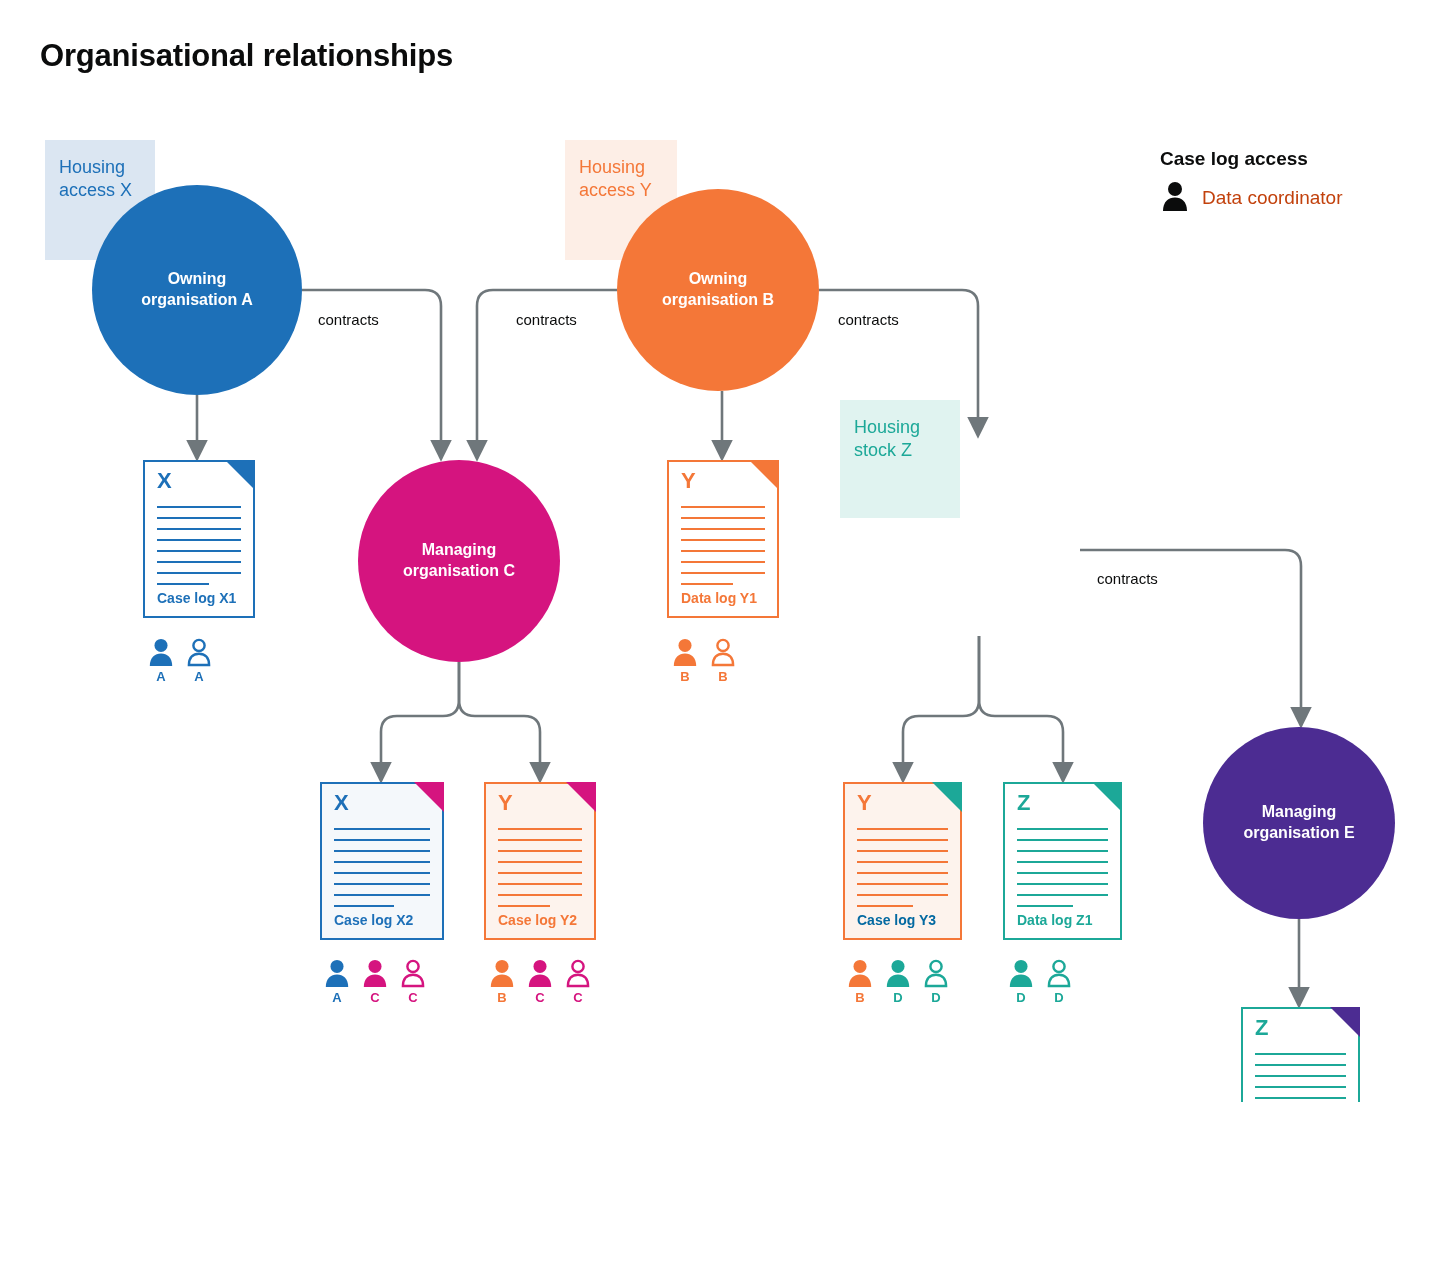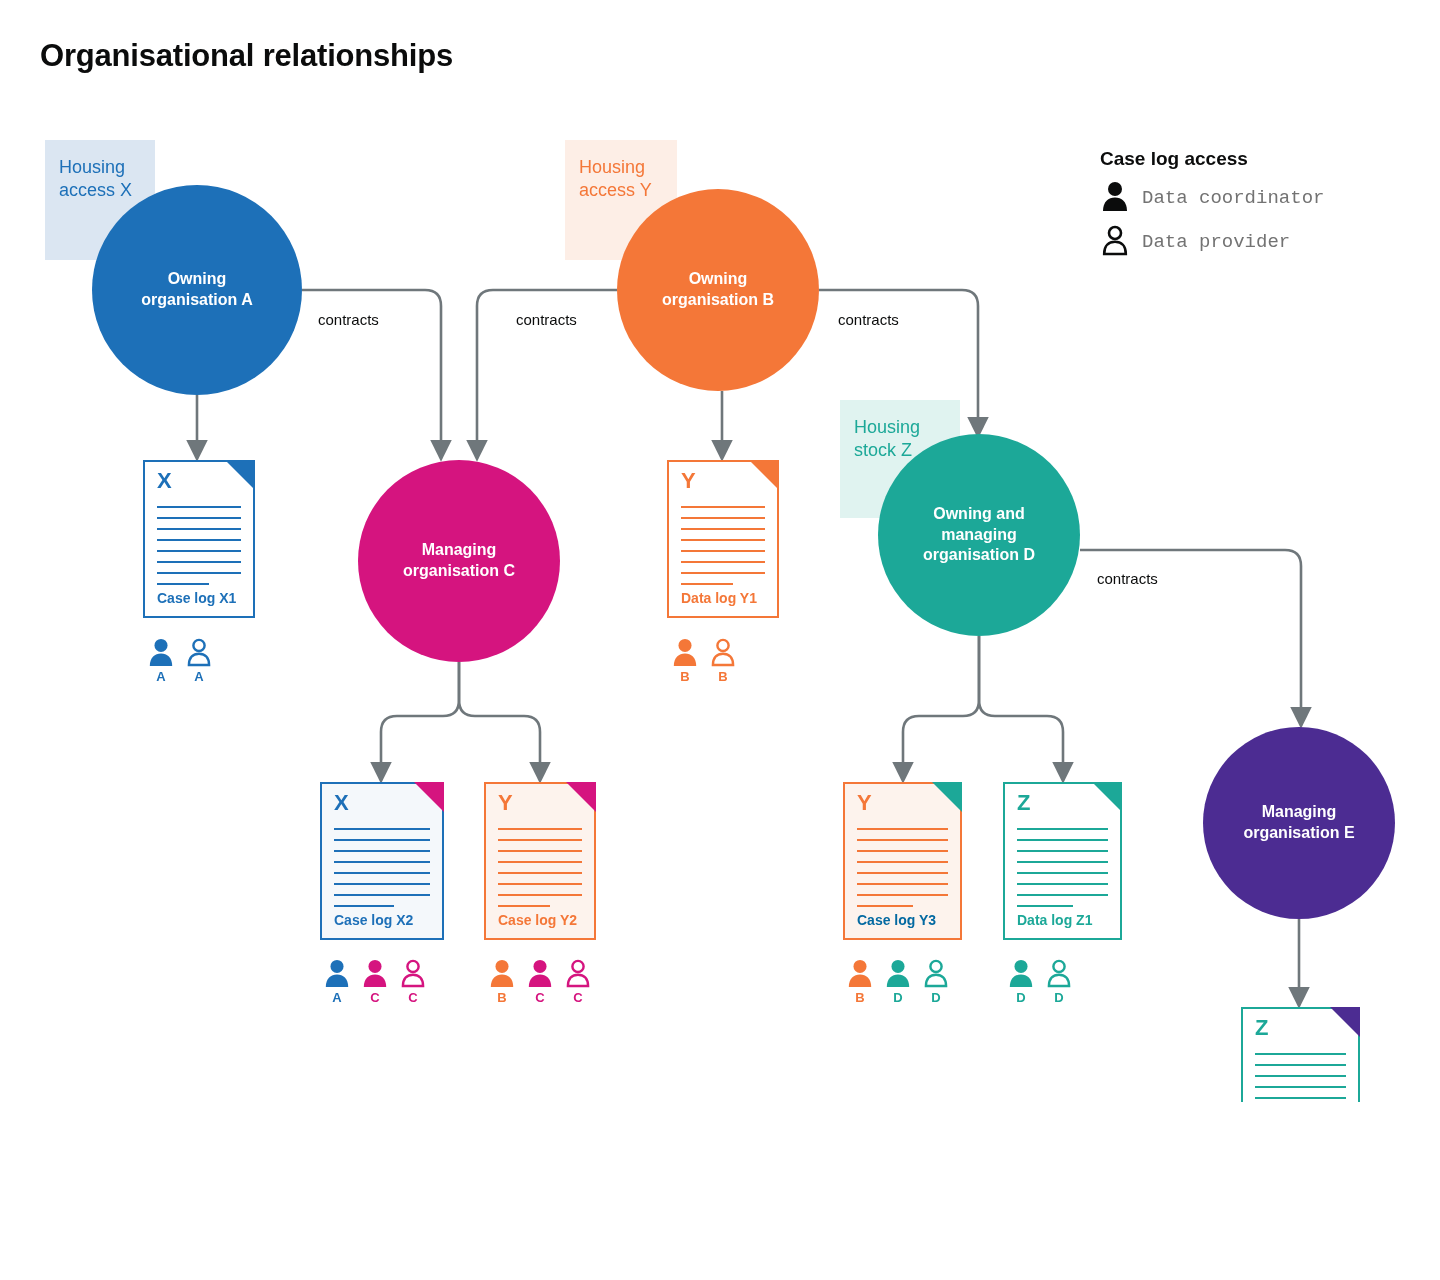--- a/index.html
+++ b/index.html
@@ -122,40 +122,39 @@
   .person .plabel {
     display: block;
     font-size: 13px;
     font-weight: bold;
     margin-top: 2px;
   }
 
   
   .legend {
     position: absolute;
-    left: 1100px;
+    left: 1160px;
     top: 148px;
     width: 260px;
   }
   .legend-title {
     font-size: 19px;
     font-weight: bold;
     color: #0b0c0c;
     margin-bottom: 10px;
   }
   .legend-row {
     display: flex;
     align-items: center;
     gap: 12px;
     margin-bottom: 8px;
   }
   .legend-row .ltext {
     font-size: 19px;
-    color: #737373;
-    font-family: Liberation Mono, monospace;
+    color: #c2410c;
   }
 
   
   .edge-label {
     position: absolute;
     font-size: 15px;
     color: #0b0c0c;
     white-space: nowrap;
   }
 </style>
@@ -225,27 +224,20 @@
     </div>
   </div>
 
   <div class="circle" style="left:358px;top:460px;width:202px;height:202px;background:#d5147f;">
     <div>
       <span>Managing</span><br>
       <span>organisation C</span>
     </div>
   </div>
 
-  <div class="circle" style="left:878px;top:434px;width:202px;height:202px;background:#1ca898;">
-    <div>
-      <span>Owning and</span><br>
-      <span>managing</span><br>
-      <span>organisation D</span>
-    </div>
-  </div>
 
   <div class="circle" style="left:1203px;top:727px;width:192px;height:192px;background:#4c2c92;">
     <div>
       <span>Managing</span><br>
       <span>organisation E</span>
     </div>
   </div>
 
   <div class="edge-label" style="left:318px;top:311px;">contracts</div>
   <div class="edge-label" style="left:516px;top:311px;">contracts</div>
@@ -503,24 +495,15 @@
     <div class="legend-title">Case log access</div>
     <div class="legend-row">
       <span>
         <svg width="30" height="32" viewBox="0 0 30 32">
           <circle cx="15" cy="9" r="7" fill="#0b0c0c"></circle>
           <path d="M3,31 C3,21.5 8.5,17.5 15,17.5 C21.5,17.5 27,21.5 27,31 Z" fill="#0b0c0c"></path>
         </svg>
       </span>
       <span class="ltext">Data coordinator</span>
     </div>
-    <div class="legend-row">
-      <span>
-        <svg width="30" height="32" viewBox="0 0 30 32">
-          <circle cx="15" cy="9" r="6" fill="none" stroke="#0b0c0c" stroke-width="2.6"></circle>
-          <path d="M4.2,30 C4.2,21.5 9,17.8 15,17.8 C21,17.8 25.8,21.5 25.8,30 Z" fill="none" stroke="#0b0c0c" stroke-width="2.6"></path>
-        </svg>
-      </span>
-      <span class="ltext">Data provider</span>
-    </div>
   </div>
 
 </div>
 
 </body></html>

